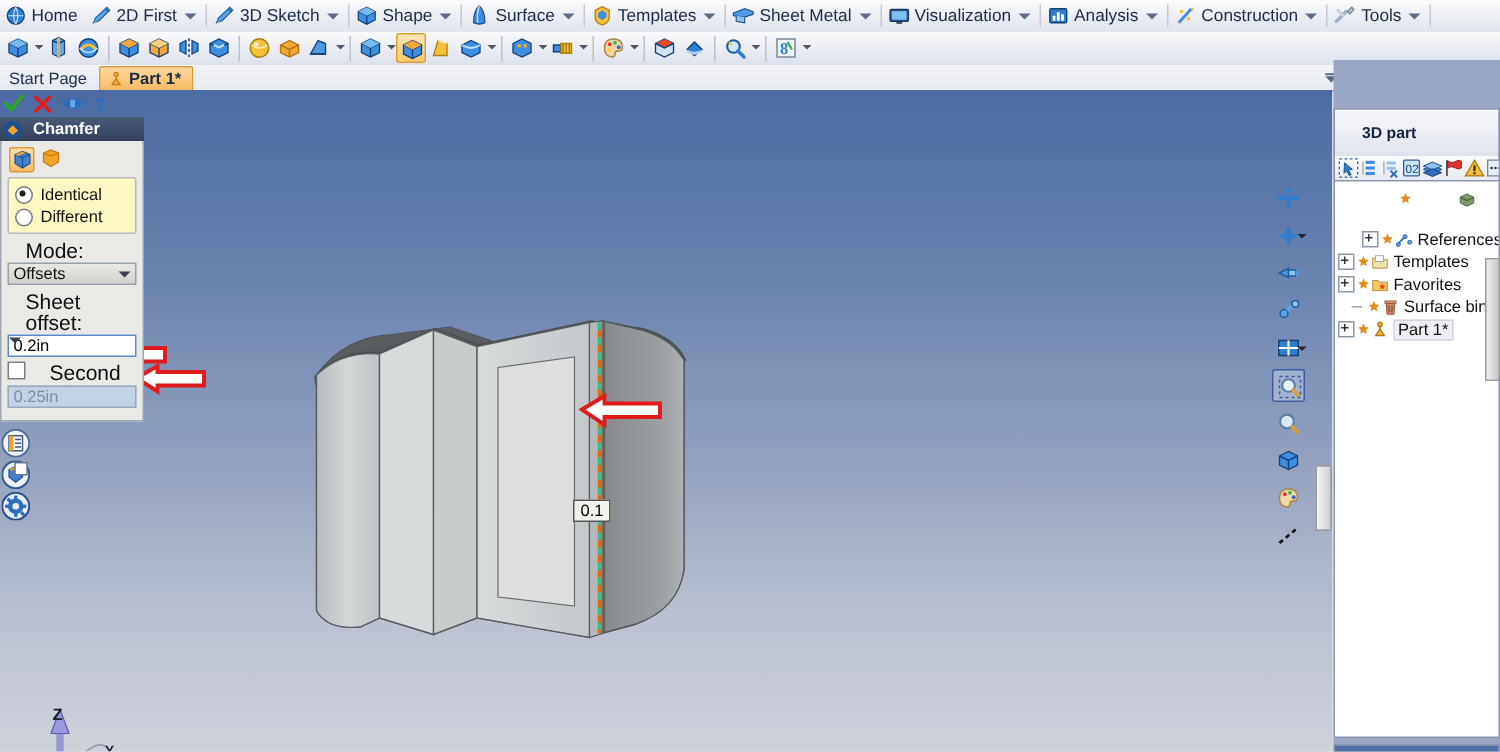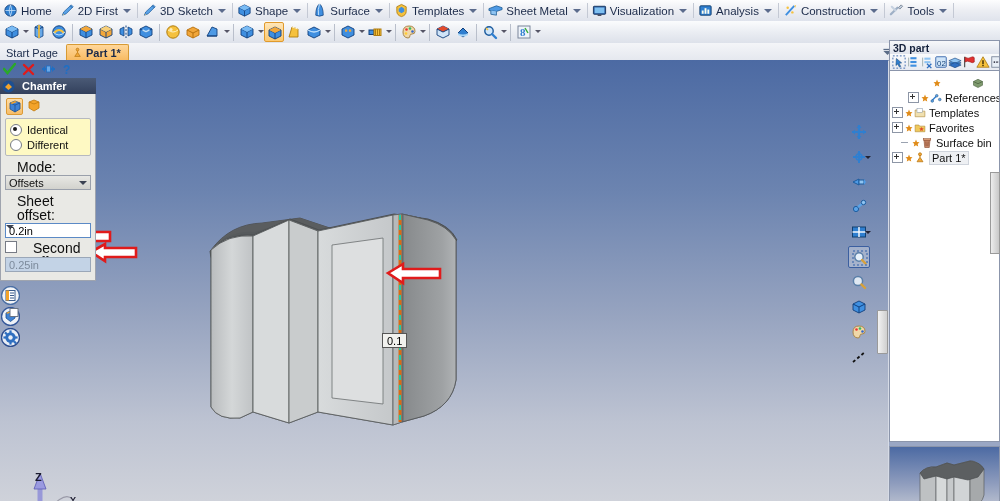--- a/index.html
+++ b/index.html
@@ -148,24 +148,24 @@
   .vt-dot:after{content:"";position:absolute;left:0;top:1px;
     border-left:3px solid transparent;border-right:3px solid transparent;border-top:3px solid #223;}
   .vscroll{
     position:absolute;right:0px;top:250px;width:9px;height:42px;
     background:linear-gradient(90deg,#f2f2f2,#cfcfcf);border:1px solid #9a9a9a;border-radius:1px;
   }
 
   
   .rpanel{position:absolute;left:889px;top:40px;width:111px;height:461px;background:#9aa7c4;}
   .rp-title{
-    height:14px;background:linear-gradient(#f7f8fa,#dfe3ec);
+    height:32px;background:linear-gradient(#f7f8fa,#dfe3ec);
     border:1px solid #8b95ab;border-bottom:none;box-sizing:border-box;
-    display:flex;align-items:center;padding-left:3px;
-    font-weight:bold;font-size:10.5px;color:#16233d;
+    display:flex;align-items:center;padding-left:18px;
+    font-weight:bold;font-size:10.5px;color:#16233d;margin-top:32px;
   }
   .rp-tools{
     height:16px;background:linear-gradient(#fafbfc,#e7eaf1);
     border:1px solid #8b95ab;border-top:none;border-bottom:none;box-sizing:border-box;
     display:flex;align-items:center;padding-left:2px;overflow:hidden;
   }
   .rp-ic{width:14px;height:14px;position:relative;flex:0 0 14px;margin-right:0px;}
   .rp-tree{
     background:#fff;border:1px solid #8b95ab;box-sizing:border-box;
     height:372px;padding:4px 0 0 2px;overflow:hidden;
@@ -870,21 +870,21 @@
               <path d="M4 0.5 L5 3 L7.5 3.3 L5.7 5 L6.2 7.5 L4 6.2 L1.8 7.5 L2.3 5 L0.5 3.3 L3 3 Z" fill="#e08c1a"></path>
             </svg></span>
           <span class="tr-ico">
             <span style="position:absolute;left:0;top:0"><svg width="12" height="12" viewBox="0 0 16 16">
                 <path d="M2 6 L8 3 L14 6 L14 11 L8 14 L2 11 Z" fill="#7f9a6e" stroke="#4a6140" stroke-width="0.8"></path>
                 <path d="M2 6 L8 9 L14 6" fill="none" stroke="#4a6140"></path>
               </svg></span>
           </span>
           <span class="tr-lbl">3D part *</span>
         </div>
-        <div class="tr-row" style="padding-left: 16px;">
+        <div class="tr-row" style="padding-left: 16px; margin-top: 12px;">
           <span class="tr-exp plus"></span>
           <span class="tr-star"><svg width="8" height="9">
               <path d="M4 0.5 L5 3 L7.5 3.3 L5.7 5 L6.2 7.5 L4 6.2 L1.8 7.5 L2.3 5 L0.5 3.3 L3 3 Z" fill="#e08c1a"></path>
             </svg></span>
           <span class="tr-ico">
             <span style="position:absolute;left:0;top:0"><svg width="12" height="12" viewBox="0 0 16 16">
                 <path d="M3 11 L8 6" stroke="#2f7fd0" stroke-width="1.8"></path>
                 <circle cx="3" cy="12" r="1.8" fill="#5aa3e8" stroke="#13406f" stroke-width="0.6"></circle>
                 <circle cx="9" cy="5" r="1.8" fill="#5aa3e8" stroke="#13406f" stroke-width="0.6"></circle>
                 <circle cx="13" cy="10" r="1.8" fill="#5aa3e8" stroke="#13406f" stroke-width="0.6"></circle>

